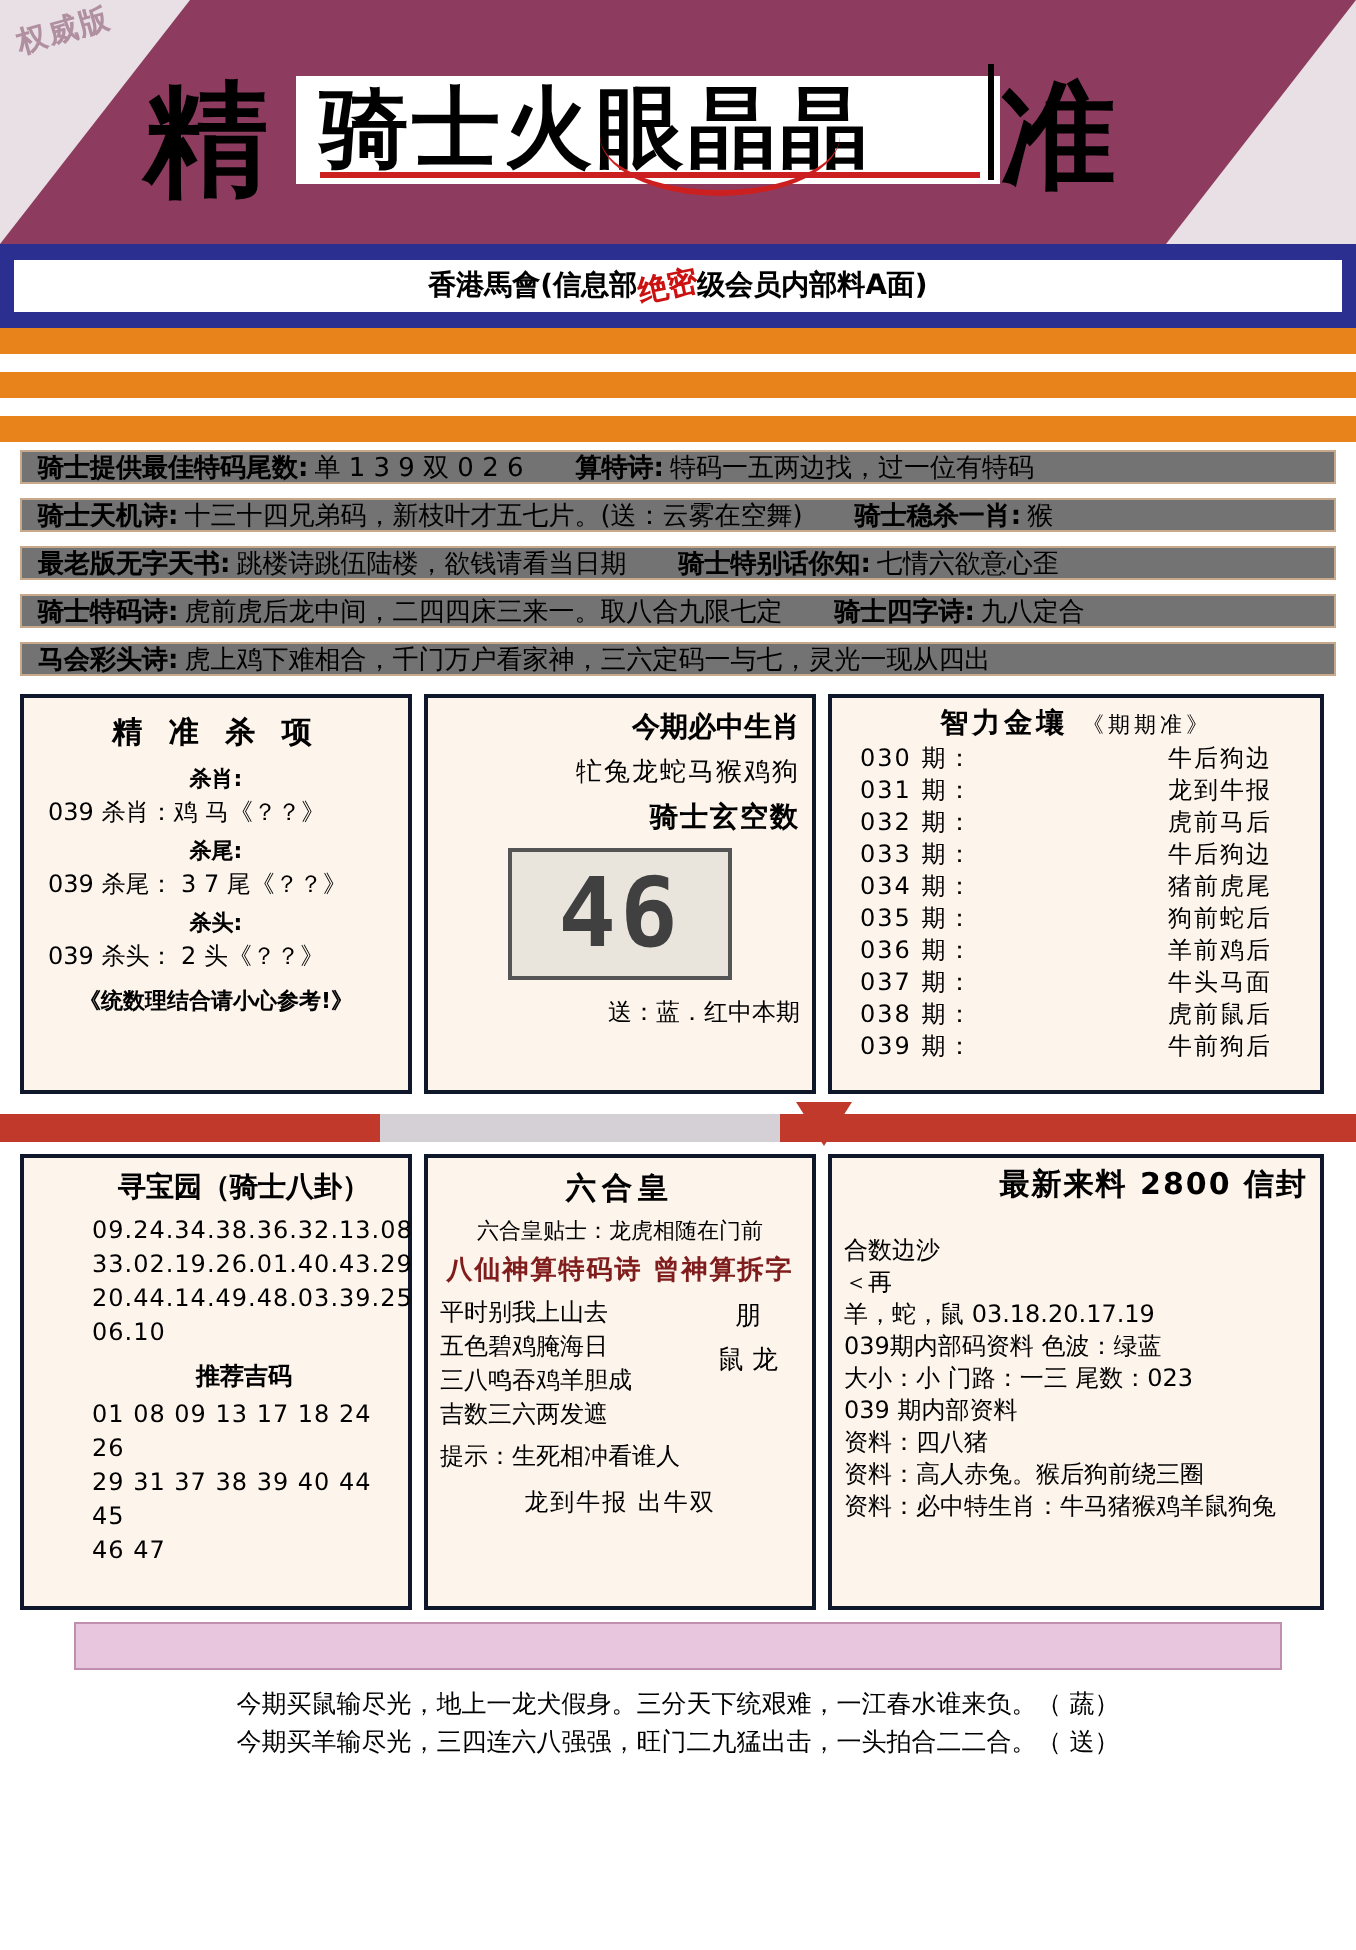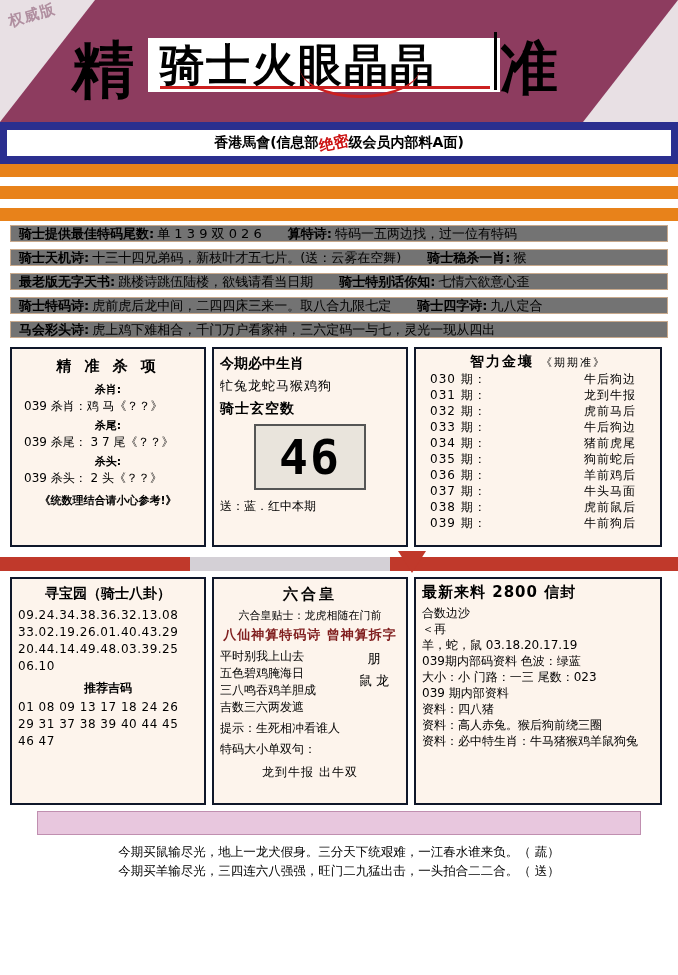--- a/index.html
+++ b/index.html
@@ -132,21 +132,21 @@
     padding: 2px 10px 0 10px;
     gap: 6px;
   }
   .card {
     border: 2px solid #0f172a;
     background: #fdf4ec;
     padding: 4px 6px;
     position: relative;
   }
   .card-a { width: 196px; height: 200px; }
-  .card-b { width: 196px; height: 200px; text-align: left; }
+  .card-b { width: 196px; height: 200px; text-align: right; }
   .card-c { width: 248px; height: 200px; }
 
   .card-title {
     text-align: center; font-weight: bold; font-size: 15px;
     margin: 4px 0 6px 0; letter-spacing: 4px;
   }
   .kill-lbl {
     text-align: center; font-weight: bold; font-size: 11px;
     margin: 2px 0 1px 0;
   }
@@ -162,21 +162,21 @@
   .zodiac-list { font-size: 13px; margin-top: 4px; letter-spacing: 1px; }
   .xuankong { font-weight: bold; font-size: 14px; margin-top: 5px; letter-spacing: 1px;}
   .lcdbox {
     margin: 6px auto 0 auto;
     width: 112px; height: 66px;
     border: 2px solid #555;
     background: #e9e4dc;
     display: flex; align-items: center; justify-content: center;
     font-family: "DejaVu Sans Mono", monospace;
     font-size: 48px;
-    color: #000000;
+    color: #404040;
     letter-spacing: 2px;
     font-weight: bold;
   }
   .send-line { font-size: 12px; margin-top: 8px; }
 
   .zhili-title {
     text-align: center; font-weight: bold; font-size: 14px;
     letter-spacing: 2px;
   }
   .zhili-title small { font-weight: normal; font-size: 11px; }
@@ -216,21 +216,21 @@
     border-right: 14px solid transparent;
     border-top: 22px solid #c0392b;
   }
 
   
   .bot {
     display: flex;
     padding: 0 10px;
     gap: 6px;
   }
-  .bot-a { width: 196px; min-height: 228px; }
+  .bot-a { width: 196px; min-height: 228px; padding-left: 34px; }
   .bot-b { width: 196px; min-height: 228px; }
   .bot-c { width: 248px; min-height: 228px; }
 
   .bot-title {
     text-align: center; font-weight: bold; font-size: 14px;
     margin: 2px 0 4px 0;
   }
   .num-line { font-size: 12px; line-height: 17px; letter-spacing: 0.5px; }
   .sub-title { text-align:center; font-weight: bold; font-size: 12px; margin: 5px 0 2px 0;}
 
@@ -238,22 +238,22 @@
   .liuhe-sub { text-align:center; font-size:11px; margin-top:4px;}
   .liuhe-red { text-align:center; font-size:13px; font-weight:bold; color:#7f1d1d; margin-top:3px; letter-spacing:1px;}
   .liuhe-body { font-size:12px; line-height:17px; margin-top:4px; }
   .liuhe-body .two-col { display:flex; }
   .liuhe-body .lc { flex:1; }
   .liuhe-body .rc { width:52px; text-align:center; font-size:13px; line-height:22px;}
   .liuhe-hint { font-size:12px; margin-top:4px; }
   .liuhe-foot { text-align:center; font-size:12px; margin-top:6px; letter-spacing:1px;}
 
   .caila-title {
-    text-align:left; font-weight:bold; font-size:15px;
-    letter-spacing:1px; margin-bottom:3px;
+    text-align:right; font-weight:bold; font-size:15px;
+    letter-spacing:1px; margin-bottom:15px;
   }
   .caila-line { font-size:12px; line-height:16px; }
 
   
   .pinkbar {
     margin: 6px auto 0 auto;
     width: 604px; height: 24px;
     background: #e8c7de;
     border: 1px solid #c08fb0;
   }
@@ -450,21 +450,20 @@
             <div>三八鸣吞鸡羊胆成</div>
             <div>吉数三六两发遮</div>
           </div>
           <div class="rc">
             <div>朋</div>
             <div>鼠  龙</div>
           </div>
         </div>
       </div>
       <div class="liuhe-hint">提示：生死相冲看谁人</div>
-      <div class="liuhe-hint">特码大小单双句：</div>
       <div class="liuhe-foot">龙到牛报  出牛双</div>
     </div>
 
     <div class="card bot-c">
       <div class="caila-title">最新来料 2800 信封</div>
       <div class="caila-line">合数边沙</div>
       <div class="caila-line">＜再</div>
       <div class="caila-line">羊，蛇，鼠  03.18.20.17.19</div>
       <div class="caila-line">039期内部码资料  色波：绿蓝</div>
       <div class="caila-line">大小：小  门路：一三  尾数：023</div>

